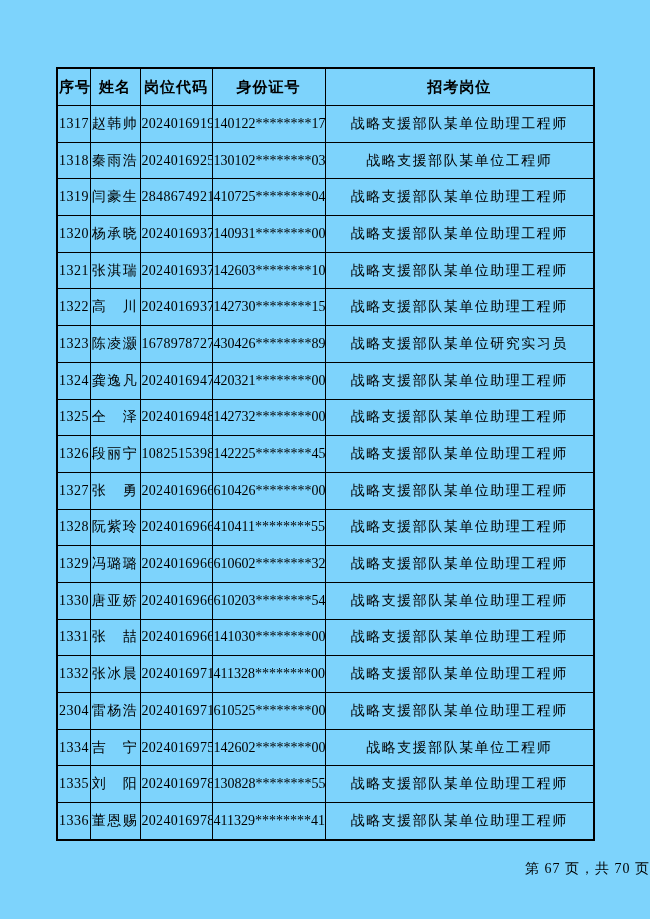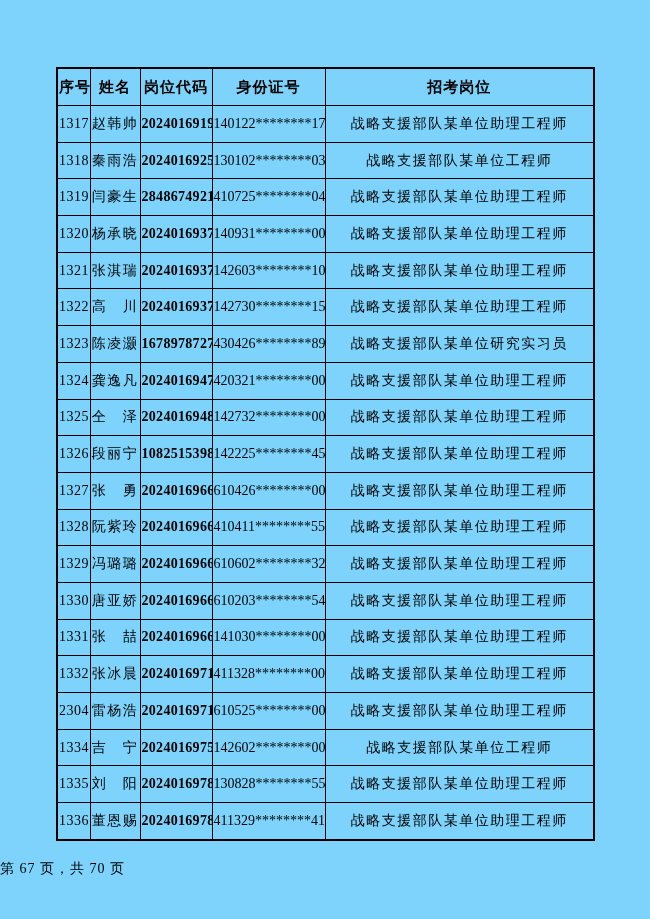--- a/index.html
+++ b/index.html
@@ -39,29 +39,29 @@
     font-size: 15px;
     font-weight: bold;
     letter-spacing: 1px;
   }
   table.roster td {
     height: 35.7px;
     font-size: 14px;
   }
   td.c0 { font-size: 14px; letter-spacing: 0.5px; }
   td.c1 { font-size: 13.5px; letter-spacing: 1.5px; }
-  td.c2 { font-size: 14px; letter-spacing: 0.3px; font-weight: bold; }
+  td.c2 { font-size: 14px; letter-spacing: 0.3px; }
   td.c3 { font-size: 13.5px; letter-spacing: 0; }
   td.c4 { font-size: 13.5px; letter-spacing: 1.5px; }
   .footer {
     position: absolute;
     left: 0;
     top: 860px;
     width: 100%;
-    text-align: left;
+    text-align: right;
     font-size: 14px;
     letter-spacing: 1px;
   }
 </style>
 </head>
 <body>
 
 <div class="page">
 
   <table class="roster">

